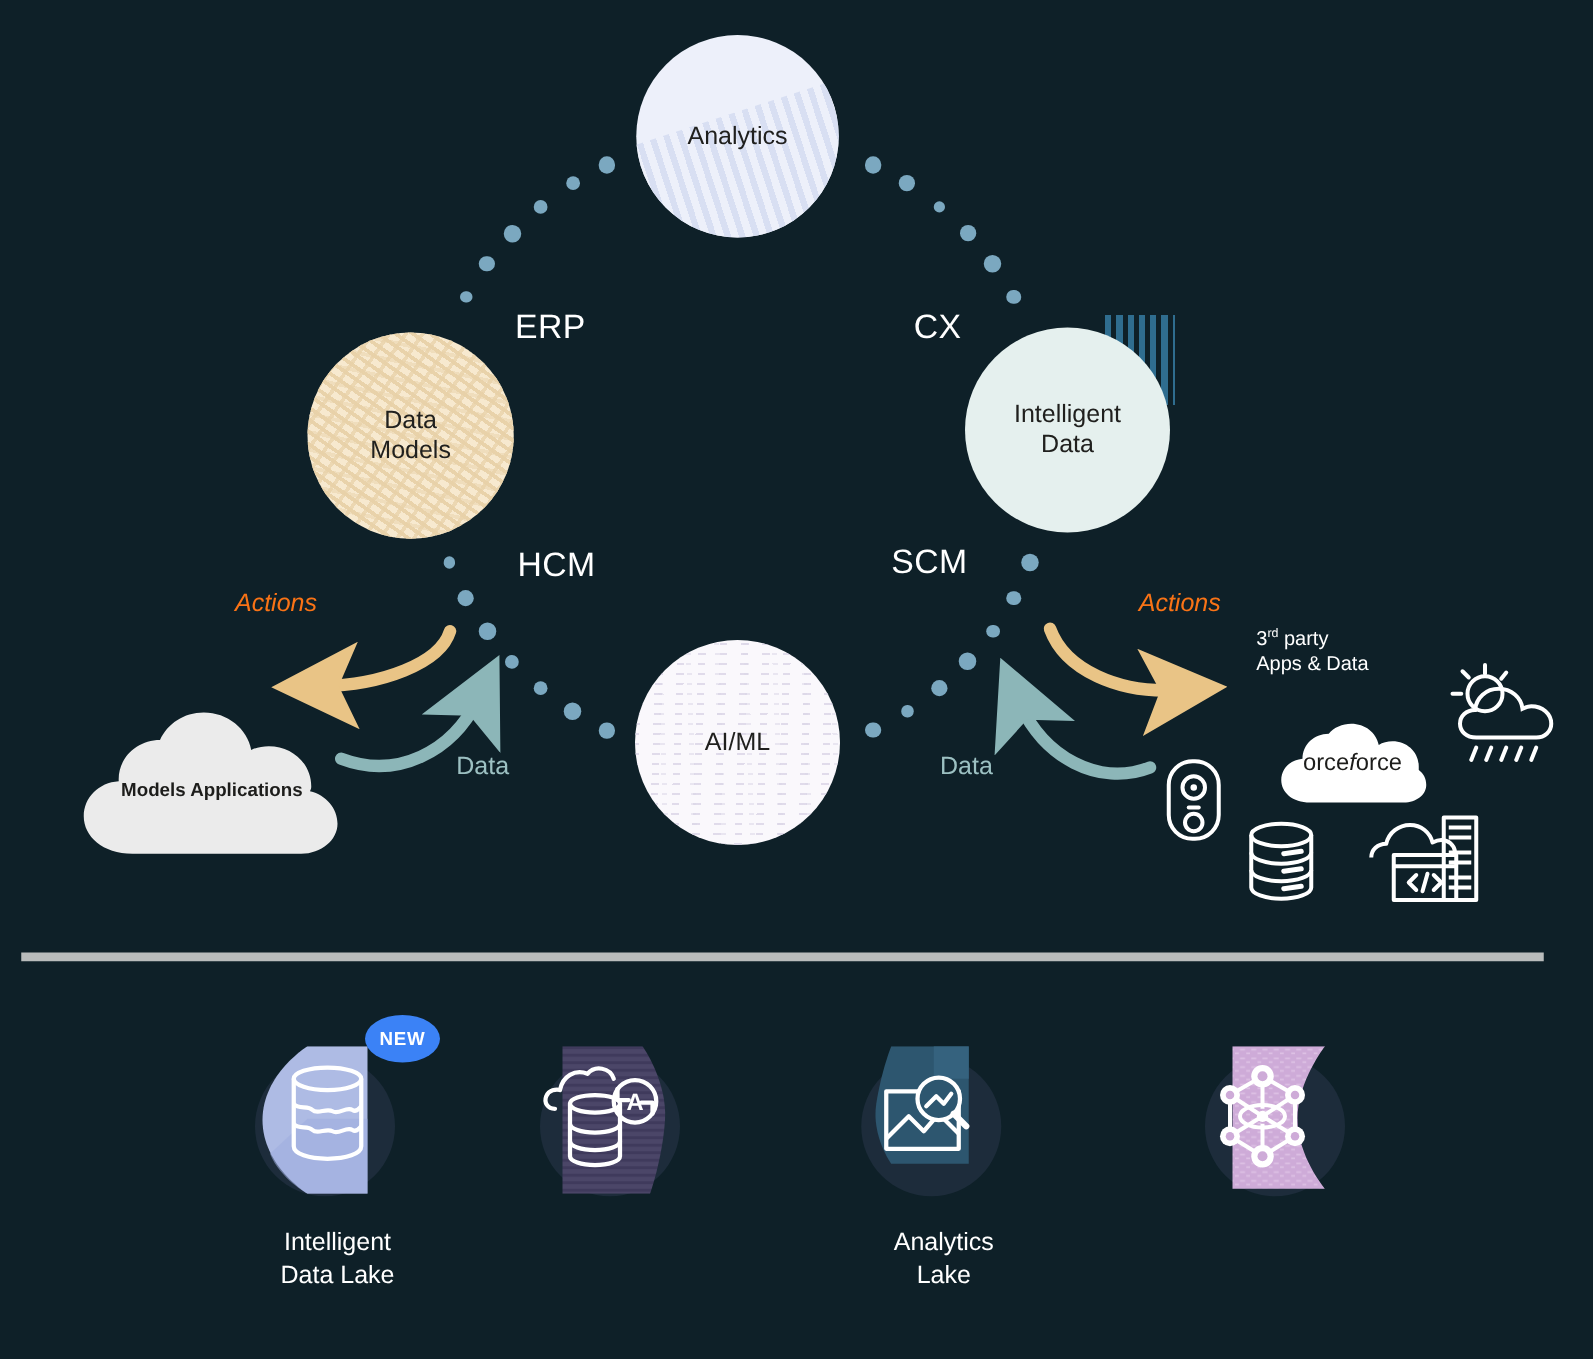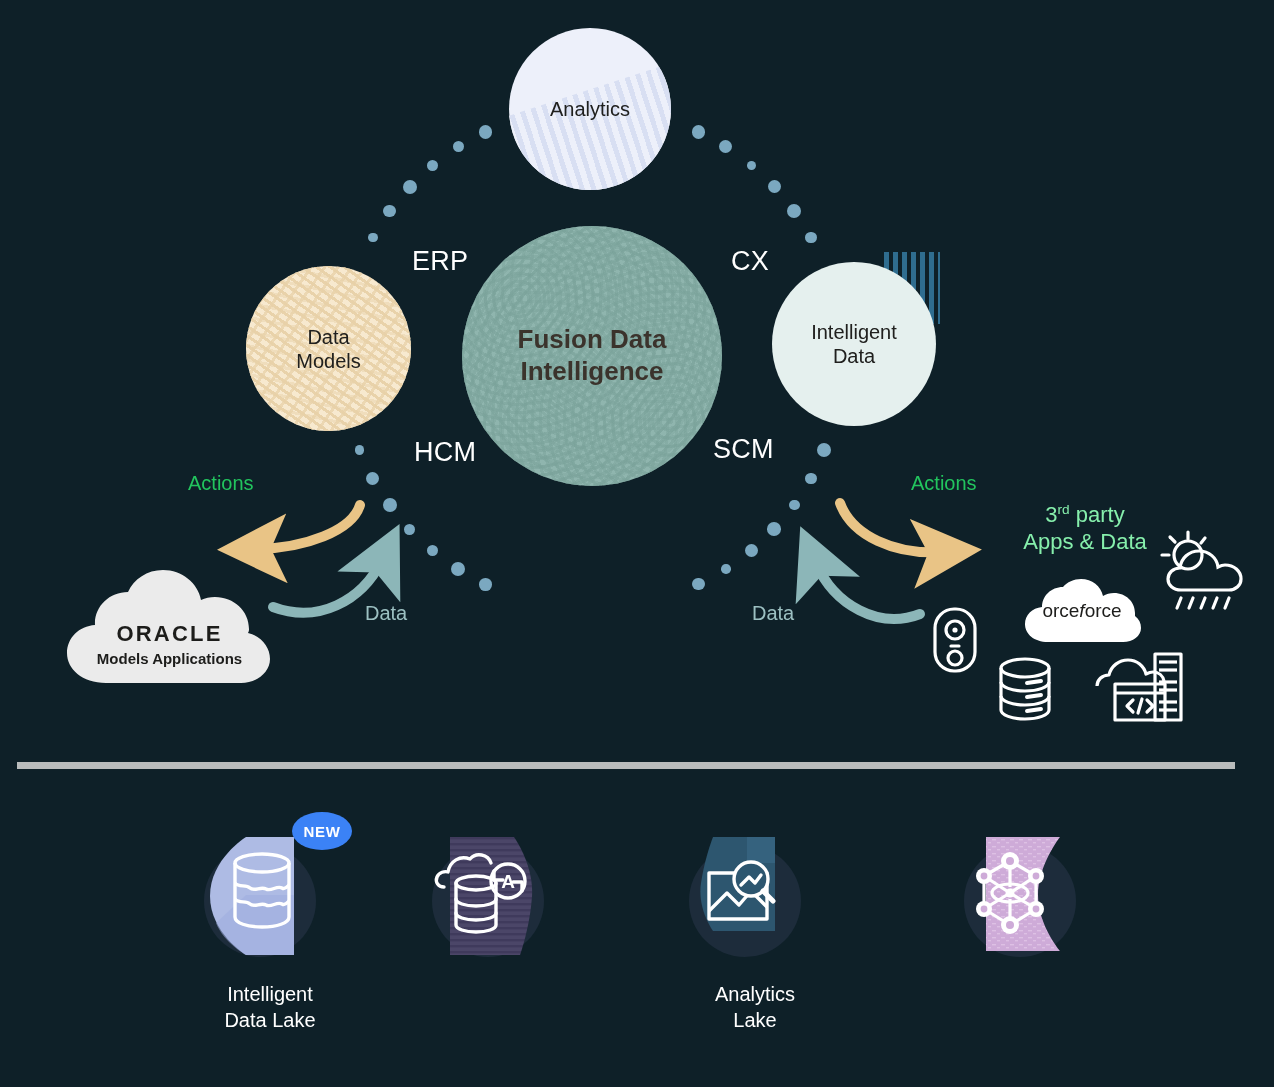--- a/index.html
+++ b/index.html
@@ -97,37 +97,37 @@
   .ring-dot{ position:absolute; border-radius:50%; background:#7ba8c0; }
 
   
   .quad{
     position:absolute; color:#ffffff; font-size:27px; letter-spacing:.3px;
     white-space:nowrap;
   }
 
   
   .flow-lbl{ position:absolute; font-size:20px; white-space:nowrap; }
-  .flow-lbl.actions{ color:#22c55e; }
+  .flow-lbl.actions{ color:#f97316;font-style:italic; }
   .flow-lbl.data{ color:#9cc0c2; }
 
   
   #oracle-cloud{ position:absolute; left:62px; top:565px; width:215px; height:125px; }
   #oracle-cloud .txt{
     position:absolute; left:0; right:0; top:56px; text-align:center; z-index:5;
   }
   .oracle-word{
     font-size:22px; font-weight:bold; color:#1d1d1b; letter-spacing:2.2px;
   }
   .oracle-sub{ font-size:15px; font-weight:bold; color:#1d1d1b; margin-top:3px; }
 
   
   #thirdparty-title{
     position:absolute; left:1005px; top:502px; width:160px;
-    text-align:center; color:#86efac; font-size:22px; line-height:1.22;
+    color:#ffffff; font-size:16px; line-height:1.22;
   }
   #salesforce-label{
     position:absolute; left:1034px; top:600px; width:96px; text-align:center;
     color:#1d1d1b; font-size:19px; z-index:5;
   }
   #salesforce-label i{ font-style:italic; }
 
   
   #divider{
     position:absolute; left:17px; top:762px; width:1218px; height:7px;
@@ -181,27 +181,20 @@
       <div class="ring-dot" style="width: 12.6418px; height: 12.6418px; left: 479.234px; top: 577.886px; background: rgb(123, 168, 192);"></div>
       <div class="ring-dot" style="width: 12.5837px; height: 12.5837px; left: 692.153px; top: 577.915px; background: rgb(123, 168, 192);"></div>
       <div class="ring-dot" style="width: 9.50359px; height: 9.50359px; left: 721.205px; top: 564.33px; background: rgb(123, 168, 192);"></div>
       <div class="ring-dot" style="width: 13.2098px; height: 13.2098px; left: 744.751px; top: 544.023px; background: rgb(123, 168, 192);"></div>
       <div class="ring-dot" style="width: 13.7301px; height: 13.7301px; left: 767.377px; top: 522.272px; background: rgb(123, 168, 192);"></div>
       <div class="ring-dot" style="width: 10.6708px; height: 10.6708px; left: 788.919px; top: 499.611px; background: rgb(123, 168, 192);"></div>
       <div class="ring-dot" style="width: 11.6529px; height: 11.6529px; left: 805.25px; top: 472.612px; background: rgb(123, 168, 192);"></div>
       <div class="ring-dot" style="width: 13.969px; height: 13.969px; left: 817.46px; top: 443.047px; background: rgb(123, 168, 192);"></div>
     </div>
 
-  <div class="node" id="center-node">
-    <div class="tex"></div>
-    <div class="lbl">
-      <span>Fusion Data</span><br>
-      <span>Intelligence</span>
-    </div>
-  </div>
 
   <div class="node" id="analytics-node">
     <div class="tex"></div>
     <div class="lbl">
       <span>Analytics</span>
     </div>
   </div>
 
   <div class="node" id="datamodels-node">
     <div class="tex"></div>
@@ -212,20 +205,26 @@
   </div>
 
   <div id="intelapps-bars"></div>
   <div class="node" id="intelapps-node">
     <div class="lbl">
       <span>Intelligent</span><br>
       <span>Data</span>
     </div>
   </div>
 
+  <div class="node" id="aiml-node">
+    <div class="tex"></div>
+    <div class="lbl">
+      <span>AI/ML</span>
+    </div>
+  </div>
 
   <div class="quad" style="left:412px; top:246px;">ERP</div>
   <div class="quad" style="left:731px; top:246px;">CX</div>
   <div class="quad" style="left:414px; top:437px;">HCM</div>
   <div class="quad" style="left:713px; top:434px;">SCM</div>
 
   <svg class="abs" style="left:0; top:0;" width="1274" height="1087">
     <defs>
       <marker id="mg" markerWidth="7" markerHeight="7" refX="3" refY="3.5" orient="auto">
         <path d="M0,0 L7,3.5 L0,7 L1.6,3.5 Z" fill="#e9c486"></path>
@@ -250,21 +249,20 @@
   <div class="flow-lbl data" style="left:752px; top:602px;">Data</div>
 
   <div id="oracle-cloud">
     <svg width="215" height="125" viewBox="0 0 215 125">
       <path d="M44,118 C20,118 5,104 5,88 C5,73 17,61 33,60 C32,42 47,27 66,27
                C72,14 85,5 101,5 C120,5 136,18 139,35 C143,33 148,32 153,32
                C172,32 187,46 187,64 C187,65 187,66 186,68
                C199,71 208,82 208,94 C208,107 195,118 179,118 Z" fill="#ebebeb"></path>
     </svg>
     <div class="txt">
-      <div class="oracle-word">ORACLE</div>
       <div class="oracle-sub">Models Applications</div>
     </div>
   </div>
 
   <div id="thirdparty-title">
     <span><span>3</span><sup style="font-size:.62em">rd</sup><span> party</span></span><br>
     <span>Apps &amp; Data</span>
   </div>
 
   <div class="abs" style="left:1022px; top:578px;">

